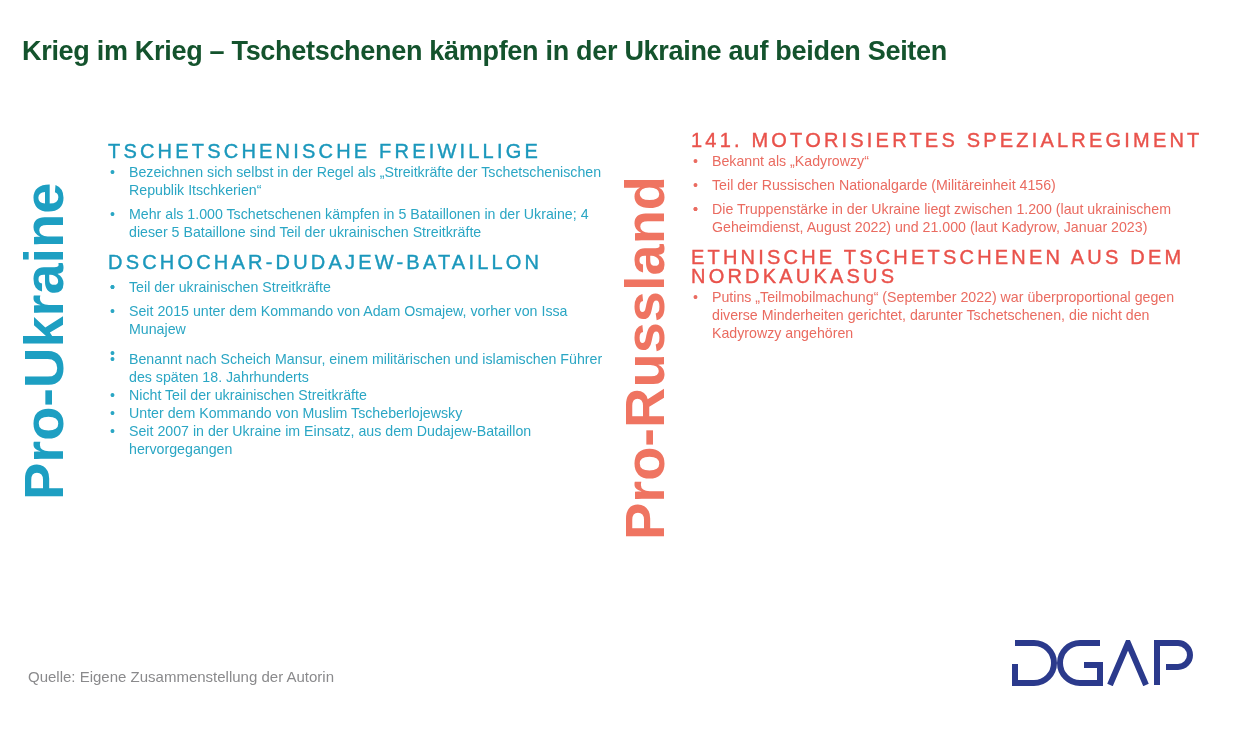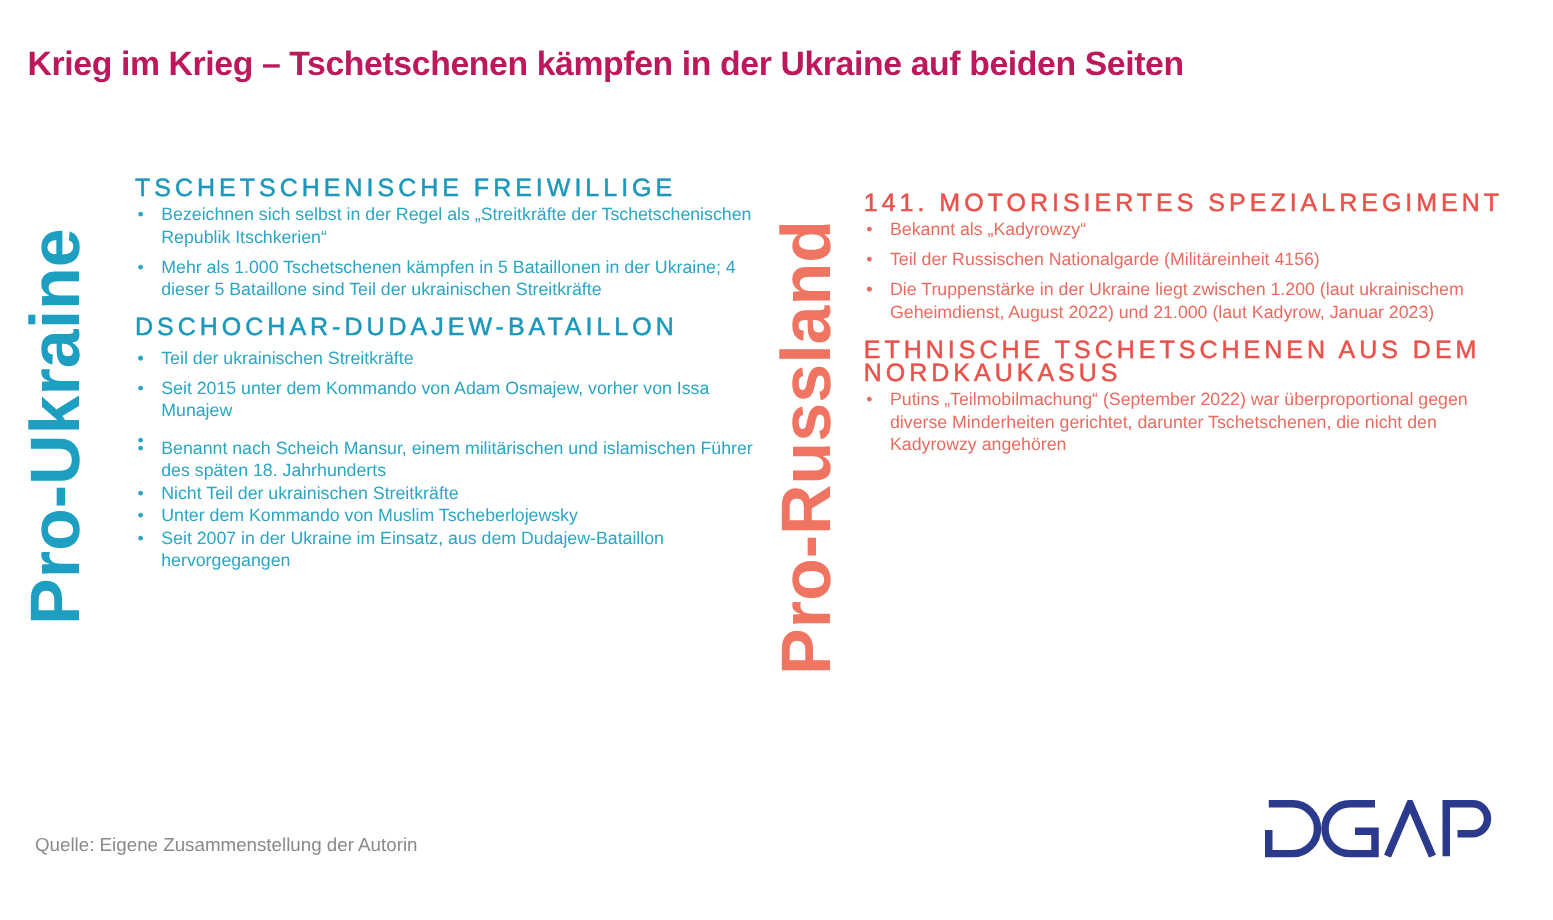--- a/index.html
+++ b/index.html
@@ -13,21 +13,21 @@
       position: relative;
       overflow: hidden;
       font-family: "Liberation Sans", "DejaVu Sans", sans-serif;
     }
     .title {
       position: absolute;
       left: 22px;
       top: 36px;
       font-size: 27px;
       font-weight: bold;
-      color: #be185d;
+      color: #14532d;
       letter-spacing: -0.3px;
       white-space: nowrap;
     }
     .vlabel {
       position: absolute;
       font-weight: bold;
       font-size: 56px;
       line-height: 1;
       white-space: nowrap;
       transform-origin: left top;
@@ -47,21 +47,21 @@
     .col {
       position: absolute;
     }
     .col.left {
       left: 108px;
       top: 142px;
       width: 500px;
     }
     .col.right {
       left: 691px;
-      top: 154px;
+      top: 131px;
       width: 520px;
     }
     .section {
       margin-bottom: 12px;
     }
     .heading {
       font-size: 20px;
       font-weight: normal;
       letter-spacing: 3.2px;
       line-height: 19px;

